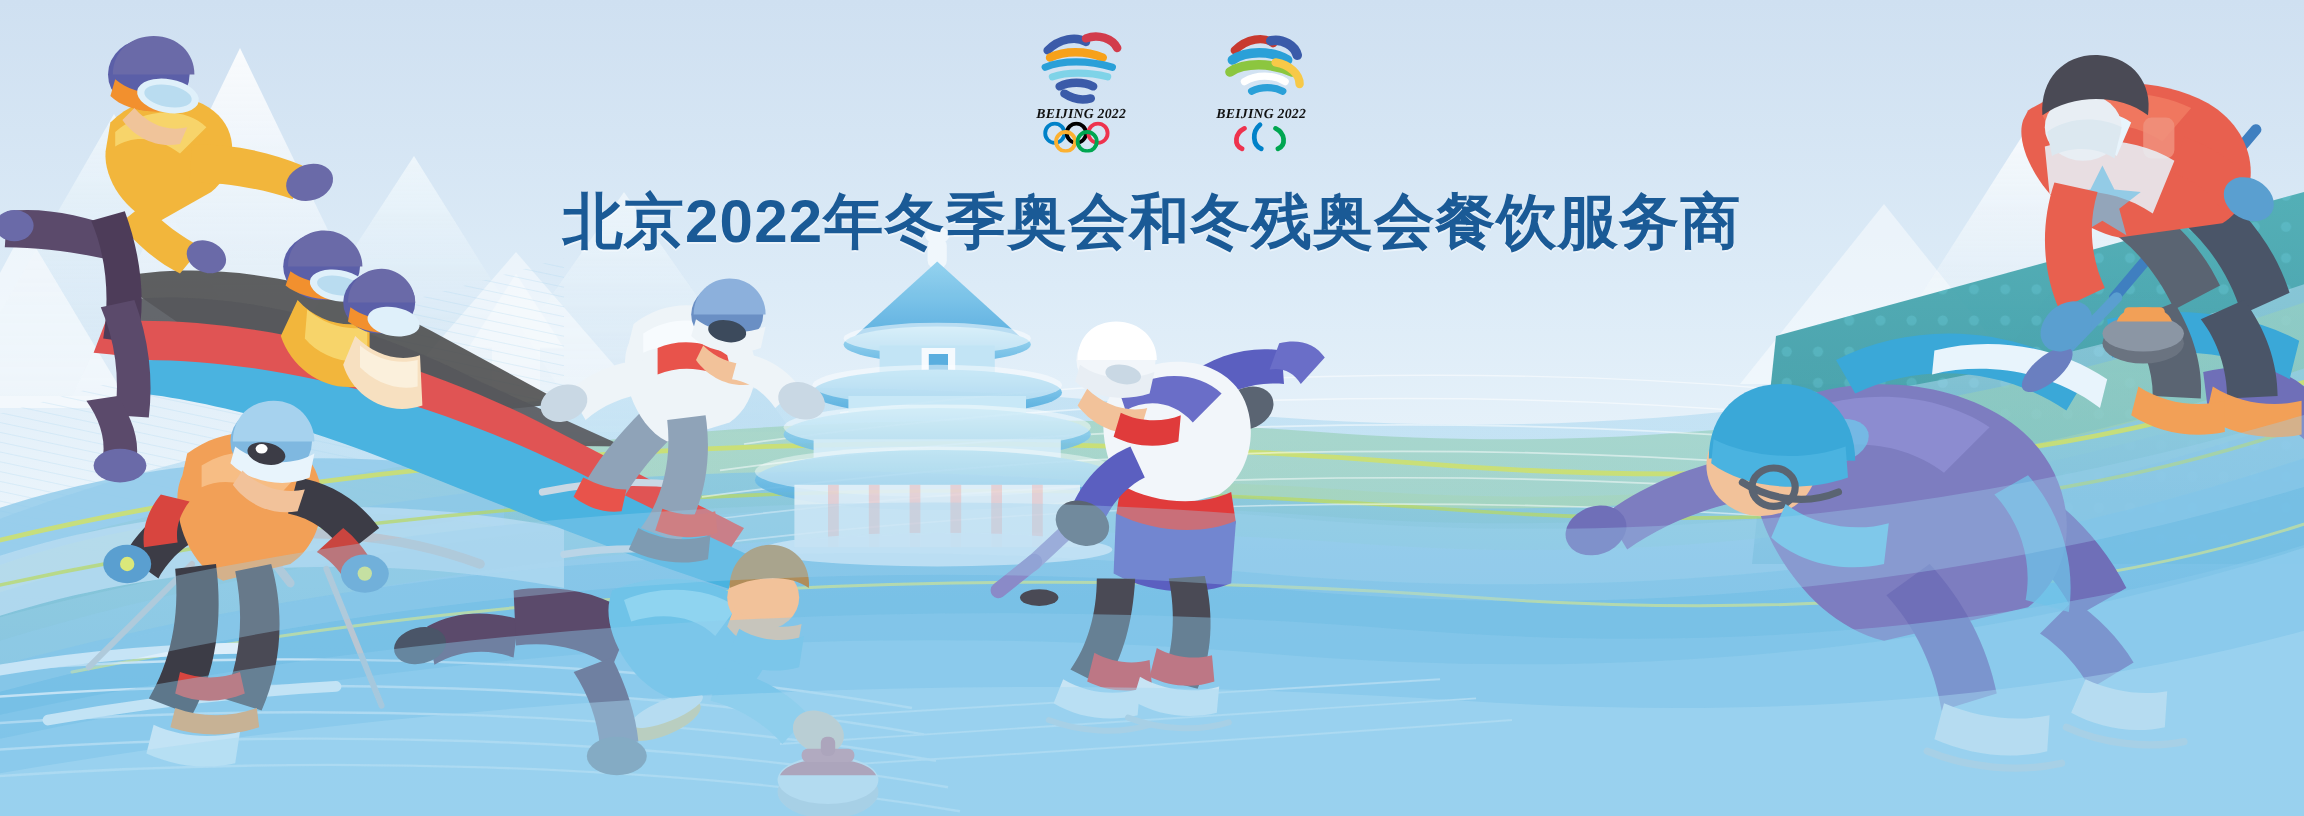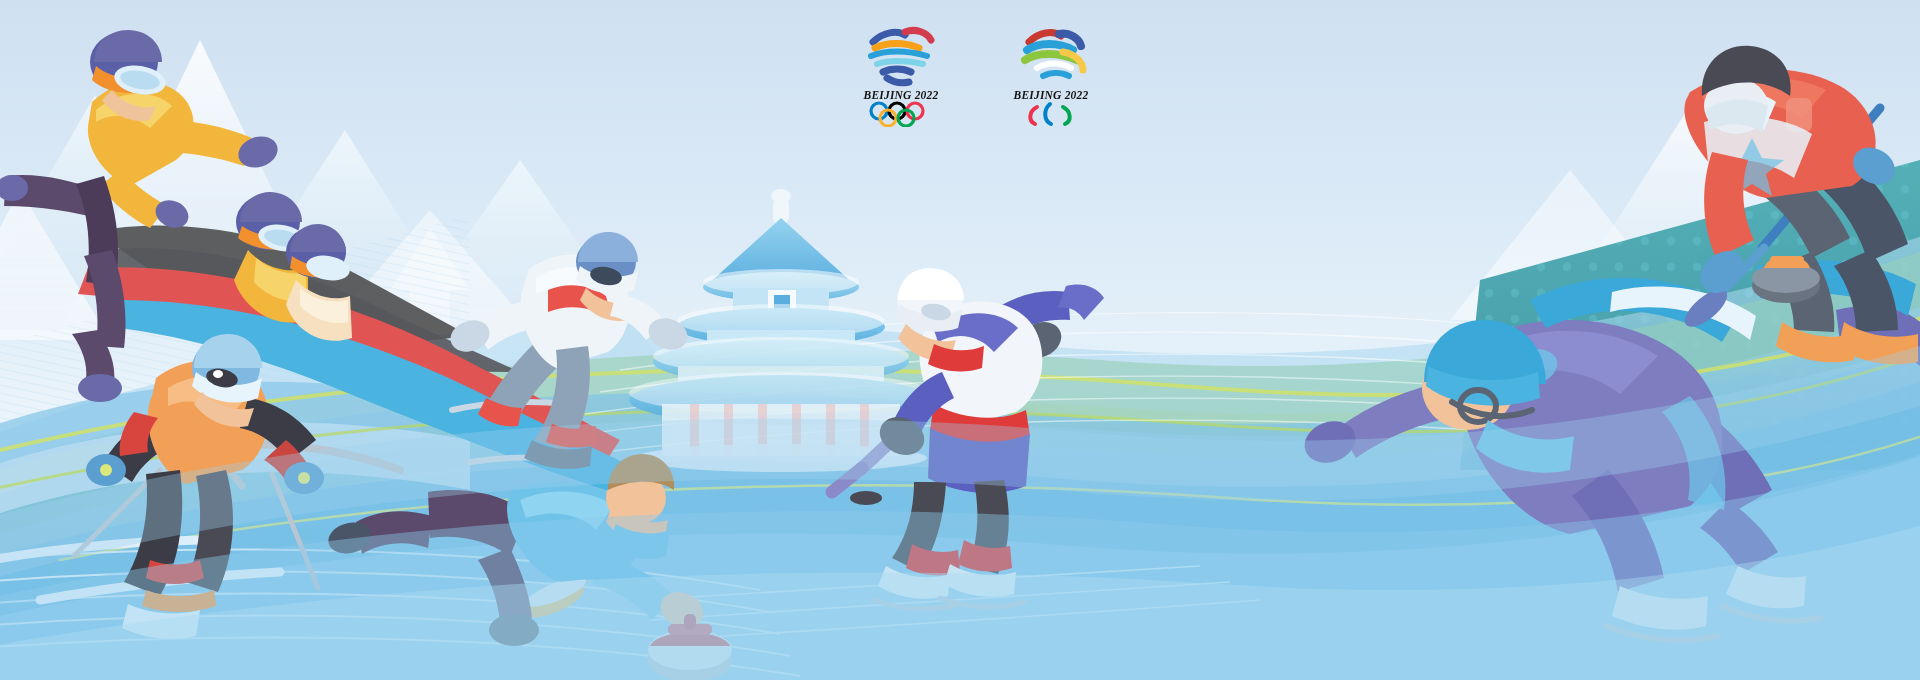--- a/index.html
+++ b/index.html
@@ -561,14 +561,17 @@
         <g fill="none" stroke-width="4" stroke-linecap="round">
           <path d="M34 6 C26 10 25 20 32 23" stroke="#ee334e"></path>
           <path d="M47 3 C40 9 41 20 48 23" stroke="#0081c8"></path>
           <path d="M60 6 C68 10 69 20 62 23" stroke="#00a651"></path>
         </g>
       </svg>
     </div>
 
   </div>
 
+  <div id="title-wrap">
+    <h1 id="page-title">北京2022年冬季奥会和冬残奥会餐饮服务商</h1>
+  </div>
 
 </div>
 
 </body></html>

